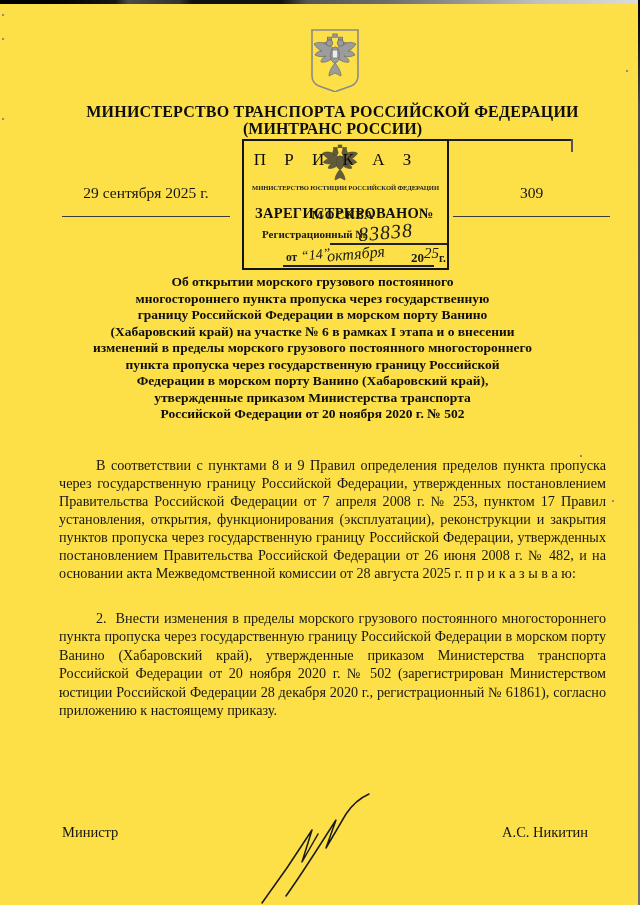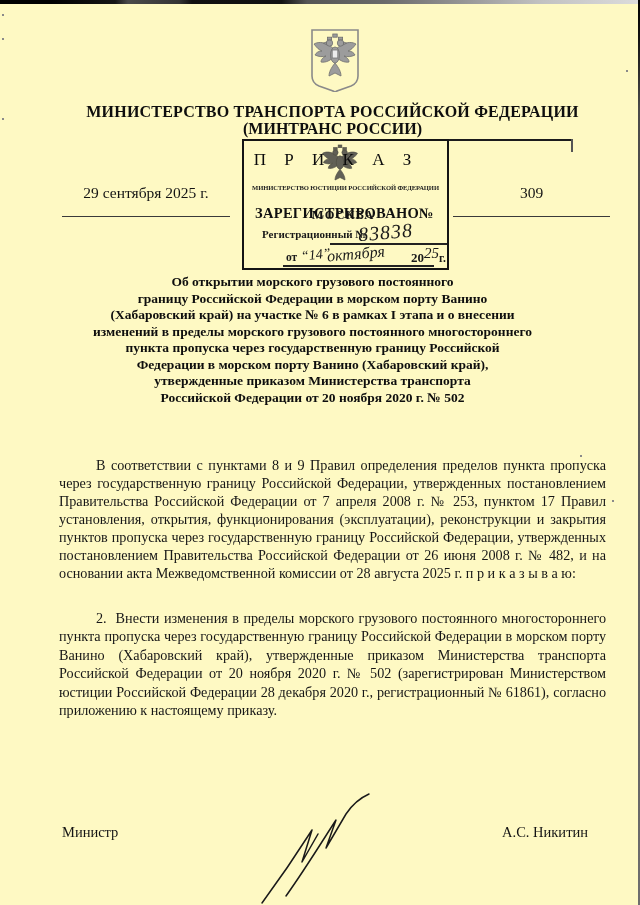--- a/index.html
+++ b/index.html
@@ -1,17 +1,17 @@
 <!DOCTYPE html>
 <html><head>
 <meta charset="utf-8">
 <style>
   html,body{margin:0;padding:0;background:#fff;}
   .page{
-    position:relative;width:640px;height:905px;background:#fef9c3;overflow:hidden;
+    position:relative;width:640px;height:905px;background:#fde047;overflow:hidden;
     font-family:"Liberation Serif","DejaVu Serif",serif;color:#1a1a1a;
   }
   
   .scan-top{position:absolute;left:0;top:0;width:640px;height:4px;
     background:linear-gradient(90deg,#000 0%,#000 8%,#161616 18%,#4a4a4a 20%,#343434 28%,#101010 30%,#121212 44%,#555 48%,#6a6a6a 60%,#949494 72%,#c0c0c0 84%,#dcdcdc 100%);}
   .scan-right{position:absolute;right:0;top:0;width:2px;height:905px;
     background:linear-gradient(180deg,#000 0%,#111 4%,#4a4a4a 12%,#585858 45%,#636363 75%,#6e6e6e 100%);}
   .speck{position:absolute;background:#8a8a8a;width:2px;height:2px;}
   
   .emblem{position:absolute;left:309px;top:28px;}
@@ -135,20 +135,21 @@
 
   <div class="blank-field field-date">
     <span>29 сентября 2025 г.</span>
   </div>
   <div class="blank-field field-num">
     <span>309</span>
   </div>
 
   <div class="title">
     <div>Об открытии морского грузового постоянного</div>
+    <div>многостороннего пункта пропуска через государственную</div>
     <div>границу Российской Федерации в морском порту Ванино</div>
     <div>(Хабаровский край) на участке № 6 в рамках I этапа и о внесении</div>
     <div>изменений в пределы морского грузового постоянного многостороннего</div>
     <div>пункта пропуска через государственную границу Российской</div>
     <div>Федерации в морском порту Ванино (Хабаровский край),</div>
     <div>утвержденные приказом Министерства транспорта</div>
     <div>Российской Федерации от 20 ноября 2020 г. № 502</div>
   </div>
 
   <div class="bodytext">

